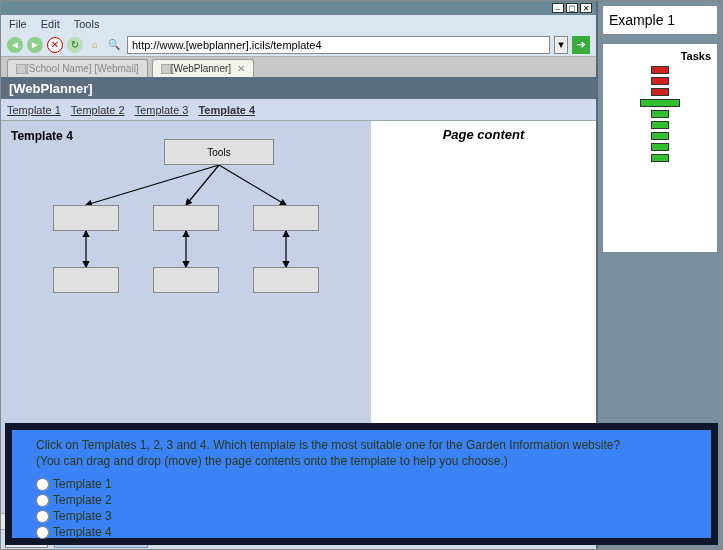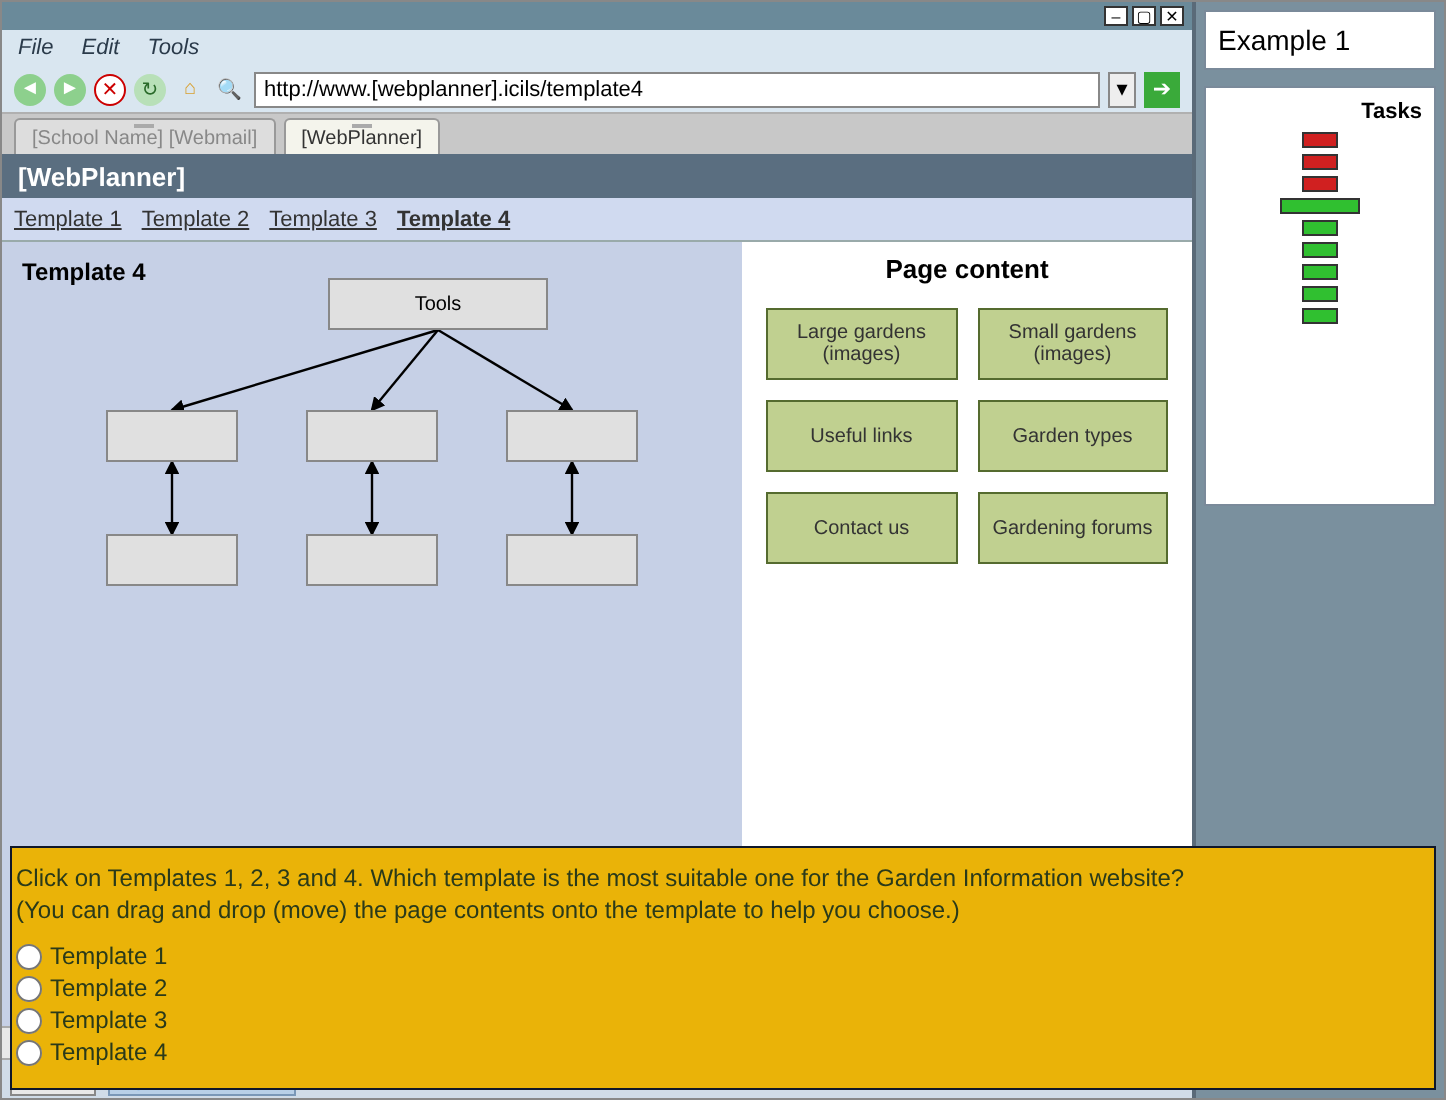--- a/index.html
+++ b/index.html
@@ -5,46 +5,46 @@
   * { box-sizing: border-box; margin: 0; padding: 0; }
   body { font-family: Arial, sans-serif; font-size: 11px; background: #fff; }
   .outer { width: 723px; height: 550px; border: 1px solid #888; background: #7a909e; position: relative; }
   .main-cols { display: flex; height: 100%; }
   .left-col { width: 595px; display: flex; flex-direction: column; }
   .right-col { width: 126px; display: flex; flex-direction: column; border-left: 2px solid #5a6a78; }
 
   
   .titlebar { height: 14px; background: #6a8a9a; display: flex; justify-content: flex-end; align-items: center; padding-right: 4px; gap: 2px; }
   .titlebar .tbtn { width: 12px; height: 10px; border: 1px solid #333; background: #fff; font-size: 8px; display: flex; align-items: center; justify-content: center; }
-  .menubar { height: 18px; background: #d9e6f0; display: flex; align-items: center; gap: 14px; padding: 0 8px; color: #2a3a4a; font-style: italic; }
+  .menubar { height: 18px; background: #d9e6f0; display: flex; align-items: center; gap: 14px; padding: 0 8px; color: #2a3a4a; }
   .toolbar { height: 24px; background: #d9e6f0; display: flex; align-items: center; gap: 4px; padding: 0 6px; border-bottom: 1px solid #b0b0b0; }
   .toolbar .ticon { width: 16px; height: 16px; border-radius: 8px; display: flex; align-items: center; justify-content: center; font-size: 10px; }
   .back { background: #8dd08d; color: #fff; }
   .fwd { background: #8dd08d; color: #fff; }
   .stop { background: #fff; border: 1px solid #c00; color: #c00; border-radius: 2px; }
   .reload { background: #b8e0b8; color: #2a6a2a; }
   .home { color: #d8a030; }
   .search-ic { color: #555; }
   .addr { flex: 1; height: 18px; border: 1px solid #888; background: #fff; padding: 0 4px; font-size: 11px; }
   .go { width: 18px; height: 18px; background: #3aaa3a; color: #fff; display: flex; align-items: center; justify-content: center; }
   .tabbar { height: 20px; background: #c8c8c8; display: flex; align-items: flex-end; padding: 0 6px; gap: 4px; }
-  .tab { height: 18px; padding: 2px 8px; border: 1px solid #999; border-bottom: none; background: #ddd; font-size: 10px; color: #888; display:flex; align-items:center; gap:0; border-radius: 3px 3px 0 0; flex-direction: column;}
+  .tab { height: 18px; padding: 2px 8px; border: 1px solid #999; border-bottom: none; background: #ddd; font-size: 10px; color: #888; display:flex; align-items:center; gap:0; border-radius: 3px 3px 0 0;}
   .tab.active { background: #f4f4ec; color: #333; }
 
   
   .page { flex: 1; background: #fff; display: flex; flex-direction: column; }
   .page-header { height: 22px; background: #5a6e80; color: #fff; font-weight: bold; display: flex; align-items: center; padding: 0 8px; font-size: 13px;}
   .page-nav { height: 22px; background: #d0daf0; display: flex; align-items: center; gap: 10px; padding: 0 6px; border-bottom:1px solid #9aa; }
   .page-nav a { color: #333; text-decoration: underline; font-size: 11px; }
   .page-nav a.active { font-weight: bold; }
   .page-body { flex: 1; display: flex; background: #c6d0e6; }
   .template-pane { width: 370px; position: relative; padding: 6px; }
   .template-title { font-weight: bold; font-size: 12px; padding: 2px 0 0 4px;}
   .content-pane { flex: 1; background: #fff; padding: 6px; }
-  .content-title { text-align: center; font-weight: bold; font-size: 13px; margin-bottom: 12px; }
+  .content-title { text-align: center; font-weight: bold; font-size: 13px; margin-bottom: 12px; font-style: italic; }
   .content-grid { display: grid; grid-template-columns: 1fr 1fr; gap: 10px 10px; padding: 0 6px;}
   .content-box { background: #c0d090; border: 1px solid #556b2f; height: 36px; display: flex; align-items: center; justify-content: center; text-align: center; font-size: 10px; color: #333; padding: 2px; }
 
   
   .tree { position: relative; height: 190px; margin-top: -4px;}
   .node { position: absolute; width: 66px; height: 26px; background: #e0e0e0; border: 1px solid #888; display:flex; align-items:center; justify-content:center; font-size:10px;}
   .node.root { width: 110px; left: 157px; top: 0; }
   .row2a { left: 46px; top: 66px; }
   .row2b { left: 146px; top: 66px; }
   .row2c { left: 246px; top: 66px; }
@@ -66,21 +66,21 @@
   .task-header { font-weight: bold; margin-bottom: 4px; }
   .task-bars { display:flex; flex-direction:column; gap:3px; align-items:center;}
   .tbar { height:8px; border:1px solid #333;}
   .spacer { flex:1; }
   .navbox { display:flex; gap:4px; margin:4px; }
   .navbtn { flex:1; height:38px; background:#fff; border:2px solid #3a5a9a; display:flex;align-items:center;justify-content:center;}
   .arrow-ic { font-size:26px; color:#3a5a9a;}
   .mag-ic svg { width:22px;height:22px;}
 
   
-  .question { position: absolute; left: 4px; right: 4px; bottom: 4px; height: 122px; background: #eab308; border: 1px solid #0f172a; padding: 8px 2px; font-size: 12px; color: #2a3a1a; }
+  .question { position: absolute; left: 4px; right: 4px; bottom: 4px; height: 122px; background: #3b82f6; border: 7px solid #0f172a; padding: 8px 24px; font-size: 12px; color: #2a3a1a; }
   .question .qtext { margin-bottom: 8px; line-height: 1.3;}
   .opts { display:flex; flex-direction:column; gap:2px;}
   .opts label { display:flex; align-items:center; gap:4px;}
 </style>
 </head>
 <body>
 
 <div class="outer">
   <div class="main-cols">
 
@@ -152,28 +152,20 @@
               <div class="node row2a"></div>
               <div class="node row2b"></div>
               <div class="node row2c"></div>
               <div class="node row3a"></div>
               <div class="node row3b"></div>
               <div class="node row3c"></div>
             </div>
           </div>
           <div class="content-pane">
             <div class="content-title">Page content</div>
-            <div class="content-grid">
-              <div class="content-box">Large gardens (images)</div>
-              <div class="content-box">Small gardens (images)</div>
-              <div class="content-box">Useful links</div>
-              <div class="content-box">Garden types</div>
-              <div class="content-box">Contact us</div>
-              <div class="content-box">Gardening forums</div>
-            </div>
           </div>
         </div>
       </div>
 
       <div class="statusbar">Done</div>
       <div class="taskbar">
         <div class="startbtn">Start</div>
         <div class="taskitem">
             <span>🌐</span>
             <span>[WebPlanner]</span>

